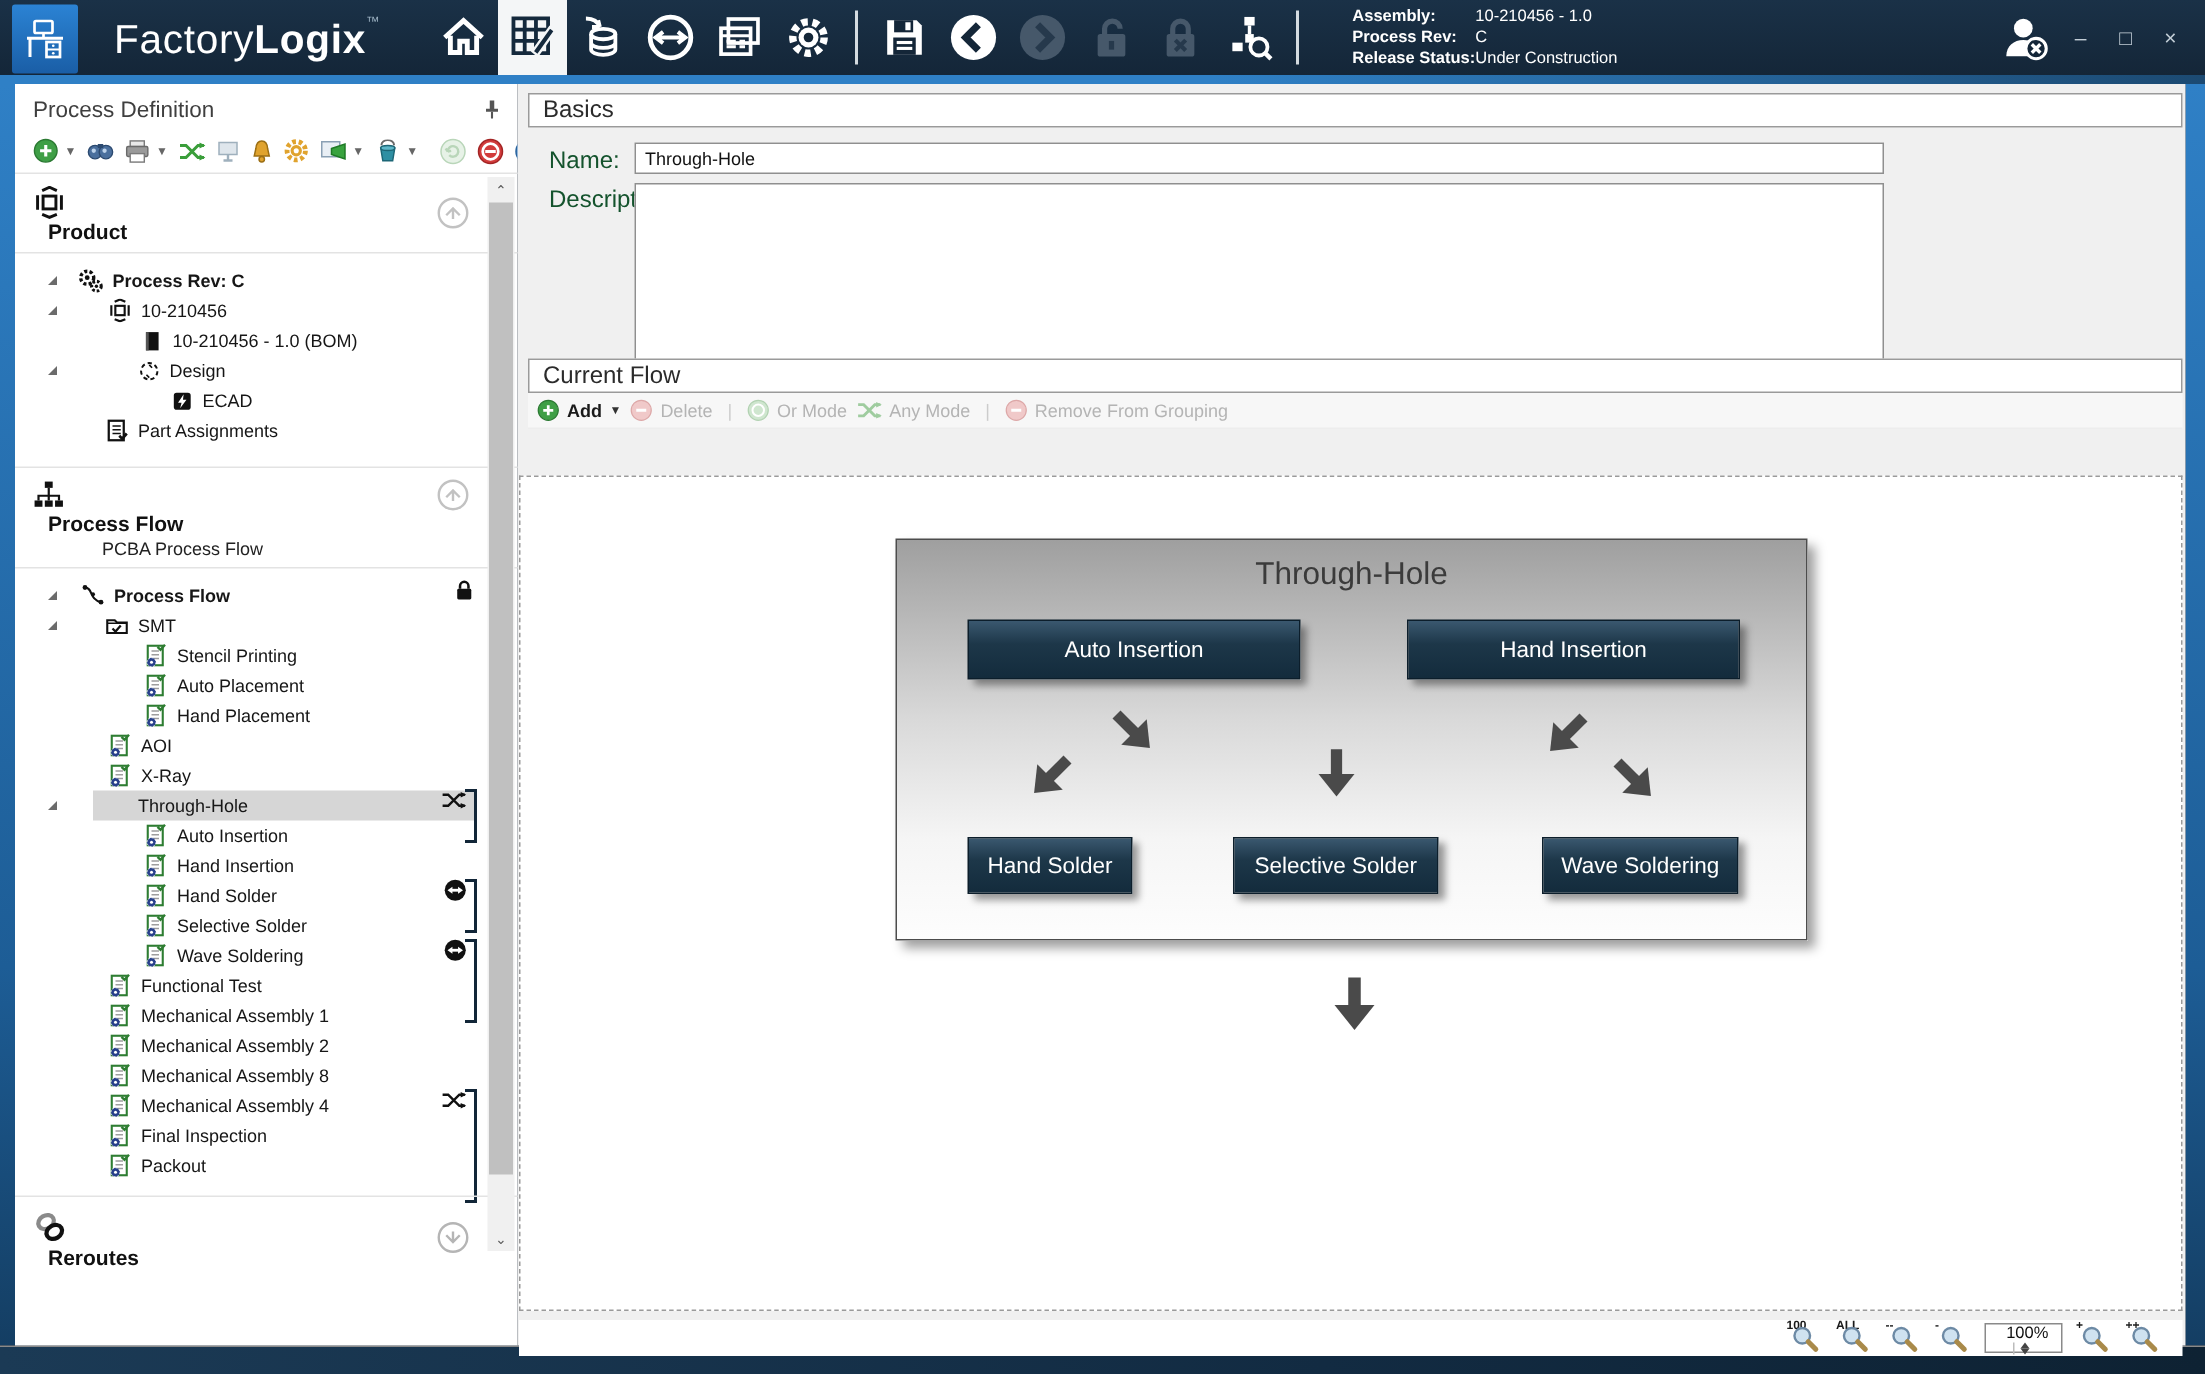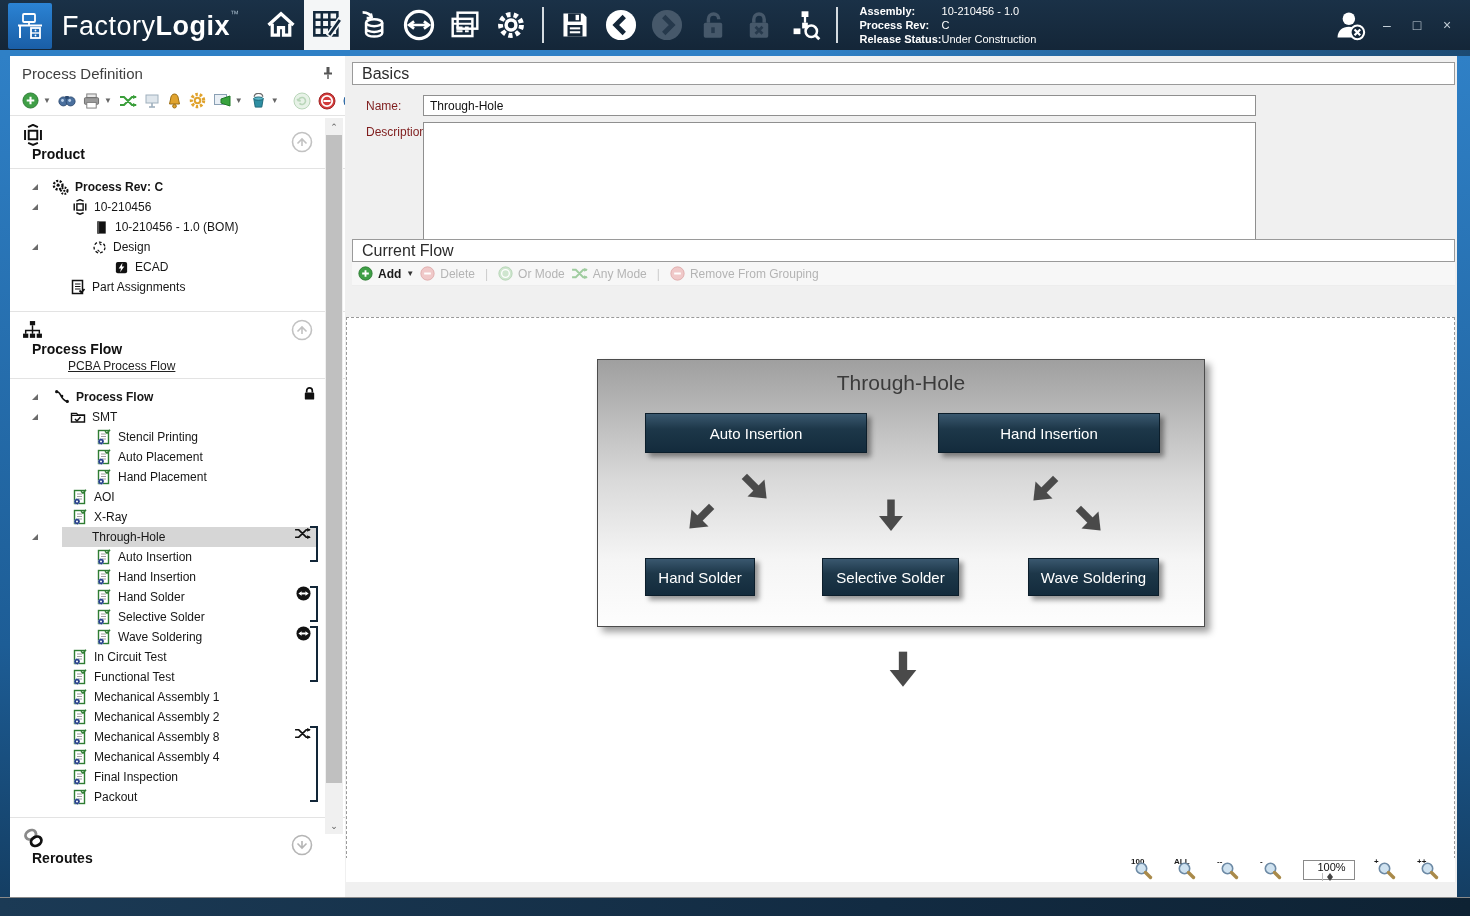--- a/index.html
+++ b/index.html
@@ -2,21 +2,21 @@
 <html><head>
 <meta charset="utf-8">
 <style>
   * { margin:0; padding:0; box-sizing:border-box; }
   html,body { width:1470px; height:916px; overflow:hidden; }
   body { font-family:"Liberation Sans", sans-serif; background:#0d1b2a; position:relative; }
   svg { display:block; }
 
   
   .titlebar { position:absolute; left:0; top:0; width:1470px; height:50px;
-    background:linear-gradient(180deg,#1a3147,#142638); display:flex; align-items:center; color:#fff; }
+    background:linear-gradient(180deg,#1a3147,#142638); display:flex; align-items:center; color:#fff;gap:14px; }
   .logo { width:44px; height:46px; margin:2px 0 0 8px; border-radius:2px;
     background:linear-gradient(180deg,#2b83d4,#1a5ea6); display:flex; align-items:center; justify-content:center; }
   .brand { margin-left:10px; font-size:27px; color:#fff; letter-spacing:.5px; white-space:nowrap; }
   .brand .lt { font-weight:300; } .brand .bd { font-weight:700; }
   .brand sup { font-size:9px; vertical-align:18px; color:#9fb4c4; }
   .tb-icons { display:flex; align-items:center; margin-left:18px; height:50px; }
   .tb-btn { width:46px; height:50px; display:flex; align-items:center; justify-content:center; cursor:pointer; }
   .tb-btn.active { background:#f4f6f7; }
   .tb-sep { width:2px; height:36px; background:#e9eef2; margin:0 8px; opacity:.9; }
   .asm-info { margin-left:14px; font-size:11px; line-height:14px; white-space:nowrap; }
@@ -40,21 +40,21 @@
   .sb-title { height:30px; display:flex; align-items:center; padding:4px 10px 0 12px; color:#3f3f3f; font-size:15px; }
   .sb-title .pin { margin-left:auto; cursor:pointer; }
   .sb-toolbar { height:30px; display:flex; align-items:center; gap:7px; padding:0 10px 0 12px; border-bottom:1px solid #e3e3e3; }
   .sb-toolbar .caret { font-size:8px; color:#666; margin-left:-3px; }
   .sb-toolbar .sp { flex:1; }
   .ticobtn { cursor:pointer; display:flex; align-items:center; }
 
   .sec-head { display:flex; align-items:flex-start; padding:8px 10px 6px 12px; border-bottom:1px solid #e3e3e3; position:relative;flex-direction:column; }
   .sec-head .shlabel { font-weight:700; font-size:14px; color:#111; margin-left:10px; }
   .sec-arrow { position:absolute; right:32px; top:50%; transform:translateY(-50%); cursor:pointer; }
-  .sec-sub { font-size:12px; color:#222; margin:2px 0 4px 58px;text-decoration:underline; }
+  .sec-sub { font-size:12px; color:#222; margin:2px 0 4px 58px; }
   .sec2 { border-top:1px solid #e3e3e3; margin-top:8px; }
 
   .tree { position:relative; }
   .trow { height:20px; display:flex; align-items:center; position:relative; font-size:12px; color:#161616; }
   .trow .exp { position:absolute; left:22px; top:7px; width:0; height:0;
     border-bottom:6px solid #6b6b6b; border-left:6px solid transparent; }
   .trow .ric { display:flex; align-items:center; }
   .trow .tlabel { margin-left:6px; white-space:nowrap; z-index:1; }
   .trow.b .tlabel { font-weight:700; }
   .trow.sel::before { content:""; position:absolute; left:52px; right:28px; top:0; bottom:0; background:#d6d6d6; }
@@ -67,21 +67,21 @@
   .sb-scrollbar .arr.dn { position:absolute; bottom:0; left:0; right:0; }
 
   .splitter { position:absolute; left:345px; top:56px; width:2px; bottom:19px; background:#f0f0f0; }
 
   
   .main { position:absolute; left:346px; top:56px; right:13px; bottom:19px; background:#f0f0f0; }
   .panel-head { position:absolute; left:6px; right:2px; height:23px; background:#fff;
     border:1px solid #9a9a9a; font-size:16px; color:#2b2b2b; display:flex; align-items:center; padding-left:9px;text-align:right; }
   .ph-basics { top:6px; }
   .basics-body { position:absolute; left:6px; right:2px; top:29px; height:170px; }
-  .flabel { position:absolute; font-size:12px; color:#7f1d1d; }
+  .flabel { position:absolute; font-size:16px; color:#14532d; }
   .name-input { position:absolute; left:71px; top:10px; width:833px; height:21px; border:1px solid #8f8f8f;
     background:#fff; font-family:"Liberation Sans",sans-serif; font-size:12px; padding:0 6px; color:#111; }
   .desc-area { position:absolute; left:71px; top:37px; width:833px; height:125px; border:1px solid #8f8f8f;
     background:#fff; resize:none; font-family:"Liberation Sans",sans-serif; font-size:12px; }
 
   .ph-flow { top:183px; }
   .flow-toolbar { position:absolute; left:6px; right:2px; top:206px; height:24px; background:#f7f7f7;
     display:flex; align-items:center; gap:6px; padding-left:6px; font-size:12px; border-bottom:1px solid #ededed; }
   .ft-item { display:flex; align-items:center; gap:5px; cursor:pointer; }
   .ft-item .txt { color:#1a1a1a; font-weight:700; }
@@ -96,22 +96,22 @@
   .gb-title { text-align:center; margin-top:11px; font-size:21px; color:#3b3b3b; }
   .node { position:absolute; display:flex; align-items:center; justify-content:center; color:#fff; font-size:15px;
     background:linear-gradient(180deg,#3a586f 0%,#1d3749 40%,#132b3c 100%);
     border:1px solid #0c1e2b; box-shadow:4px 4px 5px rgba(0,0,0,.4); cursor:pointer; }
   .arrow { position:absolute; width:36px; height:36px; }
   .arrow svg { width:100%; height:100%; }
   .rot-dl { transform:rotate(45deg); }   
   .rot-dr { transform:rotate(-45deg); }  
   .exit-arrow { position:absolute; left:536px; top:332px; width:40px; height:40px; }
 
-  .statusrow { position:absolute; left:0; right:2px; top:802px; height:24px; background:#fff;
-    display:flex; align-items:center; justify-content:flex-end; gap:19px; padding-right:14px; }
+  .statusrow { position:absolute; left:0; right:2px; top:824px; height:24px; background:#fff;
+    display:flex; align-items:center; justify-content:flex-end; gap:9px; padding-right:14px; }
   .zbtn { position:relative; width:24px; height:22px; cursor:pointer; }
   .zbtn .zl { position:absolute; left:0px; top:-2px; font-size:8px; font-weight:700; color:#1a1a1a; letter-spacing:0; }
   .zbtn svg { position:absolute; left:2px; top:2px; }
   .spin { width:52px; height:20px; border:1px solid #8a8a8a; background:#fff; display:flex; align-items:center;flex-direction:column; }
   .spin .val { flex:1; font-size:11px; color:#111; padding-left:5px; }
   .spin .btns { width:15px; height:100%; border-left:1px solid #bcbcbc; display:flex; flex-direction:column; }
   .spin .sb { flex:1; display:flex; align-items:center; justify-content:center; cursor:pointer; }
   .tri-up { width:0; height:0; border-left:3px solid transparent; border-right:3px solid transparent; border-bottom:4px solid #444; }
   .tri-dn { width:0; height:0; border-left:3px solid transparent; border-right:3px solid transparent; border-top:4px solid #444; }
 </style>
@@ -645,28 +645,20 @@
           </svg>
         </span>
         <span class="tlabel">Wave Soldering</span>
       </div>
     <div class="trow">
         <span class="ric" style="margin-left:62px">
           <svg width="16" height="16">
             <use href="#sym-docgear"></use>
           </svg>
         </span>
-        <span class="tlabel">In Circuit Test</span>
-      </div>
-    <div class="trow">
-        <span class="ric" style="margin-left:62px">
-          <svg width="16" height="16">
-            <use href="#sym-docgear"></use>
-          </svg>
-        </span>
         <span class="tlabel">Functional Test</span>
       </div>
     <div class="trow">
         <span class="ric" style="margin-left:62px">
           <svg width="16" height="16">
             <use href="#sym-docgear"></use>
           </svg>
         </span>
         <span class="tlabel">Mechanical Assembly 1</span>
       </div>

